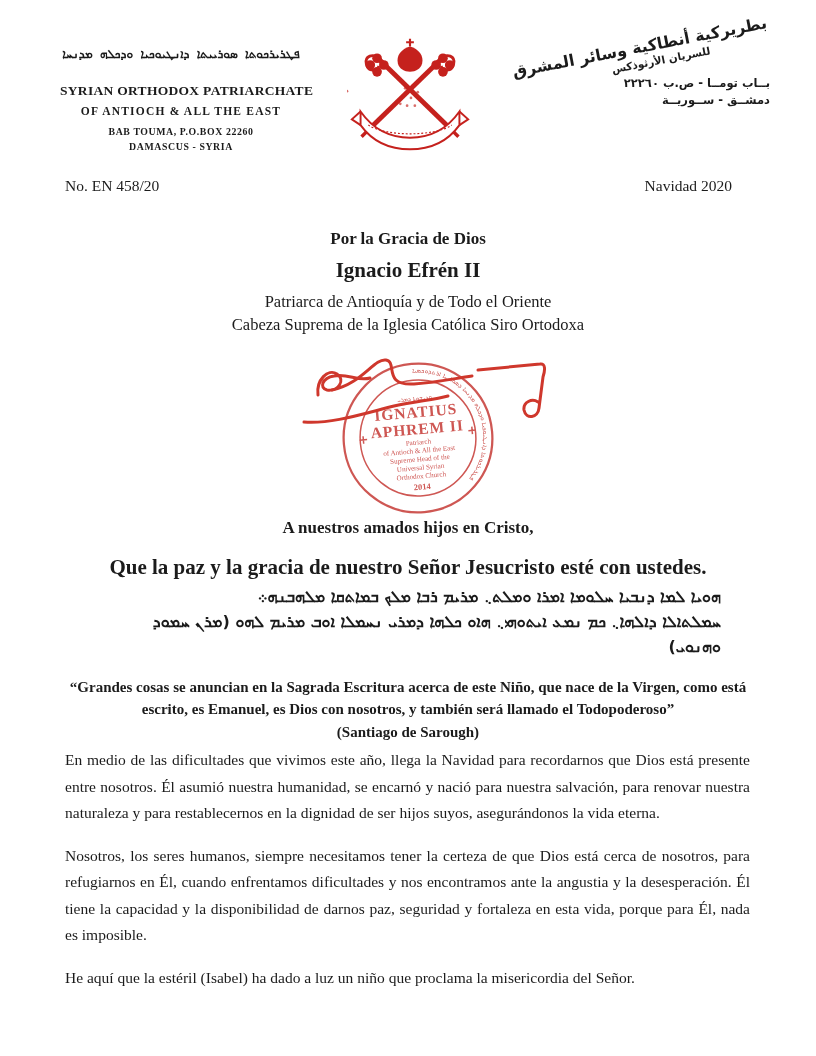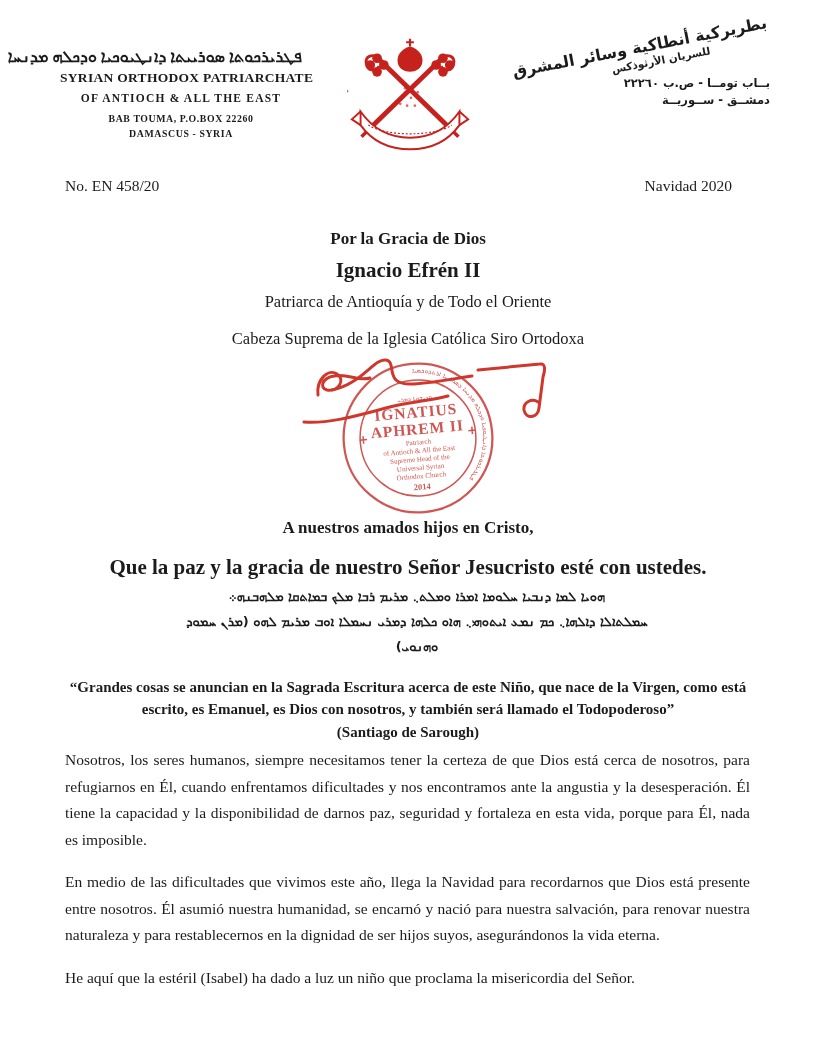--- a/index.html
+++ b/index.html
@@ -12,23 +12,23 @@
     color: #1b1b1b;
     font-family: "Liberation Serif", serif;
     overflow: hidden;
   }
   
   .lh-left {
     position: absolute; left: 60px; top: 48px; width: 242px;
     text-align: center;
   }
   .lh-syriac {
-    font-family: Liberation Serif, serif;
-    font-size: 16px; font-weight: bold; direction: rtl;
-    letter-spacing: .5px; margin-bottom: 4px; white-space: nowrap;
+    font-family: Liberation Mono, monospace;
+    font-size: 12px; font-weight: bold; direction: rtl;
+    letter-spacing: .5px; margin-bottom: 21px; white-space: nowrap;
   }
   .lh-org1 { font-size: 13.5px; font-weight: bold; letter-spacing: .3px; white-space: nowrap; }
   .lh-org2 { font-size: 11.5px; font-weight: bold; letter-spacing: 1.2px; margin-top: 6px; white-space: nowrap; }
   .lh-addr1 { font-size: 9.8px; font-weight: bold; letter-spacing: .6px; margin-top: 9px; white-space: nowrap; }
   .lh-addr2 { font-size: 9.8px; font-weight: bold; letter-spacing: .6px; margin-top: 4px; white-space: nowrap; }
 
   .emblem { position: absolute; left: 347px; top: 36px; width: 126px; height: 122px; }
 
   .lh-right { position: absolute; right: 46px; top: 34px; width: 222px; text-align: center; }
   .lh-callig {
@@ -46,43 +46,43 @@
     position: absolute; top: 177px; left: 65px; right: 84px;
     display: flex; justify-content: space-between;
     font-size: 15.5px;
   }
 
   
   .title-block { position: absolute; top: 229px; left: 0; right: 0; text-align: center; }
   .title-grace { font-size: 17px; font-weight: bold; }
   .title-name  { font-size: 21px; font-weight: bold; margin-top: 9px; }
   .title-sub1  { font-size: 16.5px; margin-top: 9px; }
-  .title-sub2  { font-size: 16.5px; margin-top: 17px; }
+  .title-sub2  { font-size: 16.5px; margin-top: 3px; }
 
   
   .seal-area { position: absolute; top: 338px; left: 0; right: 0; height: 172px; }
   .seal { position: absolute; left: 338px; top: 20px; width: 160px; height: 160px; opacity: .88; }
   .seal circle { stroke: #c8403c; fill: none; }
   .seal text { fill: #c8403c; font-family: "Liberation Serif", serif; }
   .seal .ringtext { font-family: "DejaVu Sans", sans-serif; }
   .seal path.crossmark { stroke: #c8403c; stroke-width: 1.6; fill: none; }
   .signature { position: absolute; left: 288px; top: 0; width: 272px; height: 92px; z-index: 2; }
   .signature path { stroke: #cf372c; stroke-width: 3; fill: none; stroke-linecap: round; }
 
   
   .salutation { position: absolute; top: 518px; left: 0; right: 0; text-align: center; }
   .sal-1 { font-size: 17px; font-weight: bold; }
   .sal-2 { font-size: 21px; font-weight: bold; margin-top: 17px; }
 
   
   .syriac-quote {
     position: absolute; top: 584px; left: 113px; right: 95px;
-    direction: rtl; text-align: center;
+    direction: rtl; text-align: right;
     font-family: "DejaVu Sans", sans-serif;
-    font-size: 13px; font-weight: bold; line-height: 25px;
+    font-size: 16px; font-weight: bold; line-height: 25px;
   }
 
   
   .quote-block {
     position: absolute; top: 676px; left: 66px; right: 66px;
     text-align: center; font-weight: bold;
     font-size: 15px; line-height: 22px;
   }
   .quote-attr { margin-top: 1px; }
 
@@ -220,18 +220,18 @@
     <div>ܚܡܠܬܐܠܐ ܕܐܠܗܐ܆ ܟܡ ܢܡܥ ܐܝܬܘܗܝ܆ ܗܐܘ ܟܠܗܐ ܕܡܪܝ ܢܚܡܠܐ ܐܘܒ ܡܪܝܡ ܠܗܘ (ܡܪܢ ܚܡܘܕ</div>
     <div>ܘܗܢܘܝ)</div>
   </div>
 
   <div class="quote-block">
     <div>“Grandes cosas se anuncian en la Sagrada Escritura acerca de este Niño, que nace de la Virgen, como está escrito, es Emanuel, es Dios con nosotros, y también será llamado el Todopoderoso”</div>
     <div class="quote-attr">(Santiago de Sarough)</div>
   </div>
 
   <div class="body-text">
+    <p>En medio de las dificultades que vivimos este año, llega la Navidad para recordarnos que Dios está presente entre nosotros. Él asumió nuestra humanidad, se encarnó y nació para nuestra salvación, para renovar nuestra naturaleza y para restablecernos en la dignidad de ser hijos suyos, asegurándonos la vida eterna.</p>
     <p>Nosotros, los seres humanos, siempre necesitamos tener la certeza de que Dios está cerca de nosotros, para refugiarnos en Él, cuando enfrentamos dificultades y nos encontramos ante la angustia y la desesperación. Él tiene la capacidad y la disponibilidad de darnos paz, seguridad y fortaleza en esta vida, porque para Él, nada es imposible.</p>
-    <p>En medio de las dificultades que vivimos este año, llega la Navidad para recordarnos que Dios está presente entre nosotros. Él asumió nuestra humanidad, se encarnó y nació para nuestra salvación, para renovar nuestra naturaleza y para restablecernos en la dignidad de ser hijos suyos, asegurándonos la vida eterna.</p>
     <p>He aquí que la estéril (Isabel) ha dado a luz un niño que proclama la misericordia del Señor.</p>
   </div>
 
 </div>
 
 </body></html>

